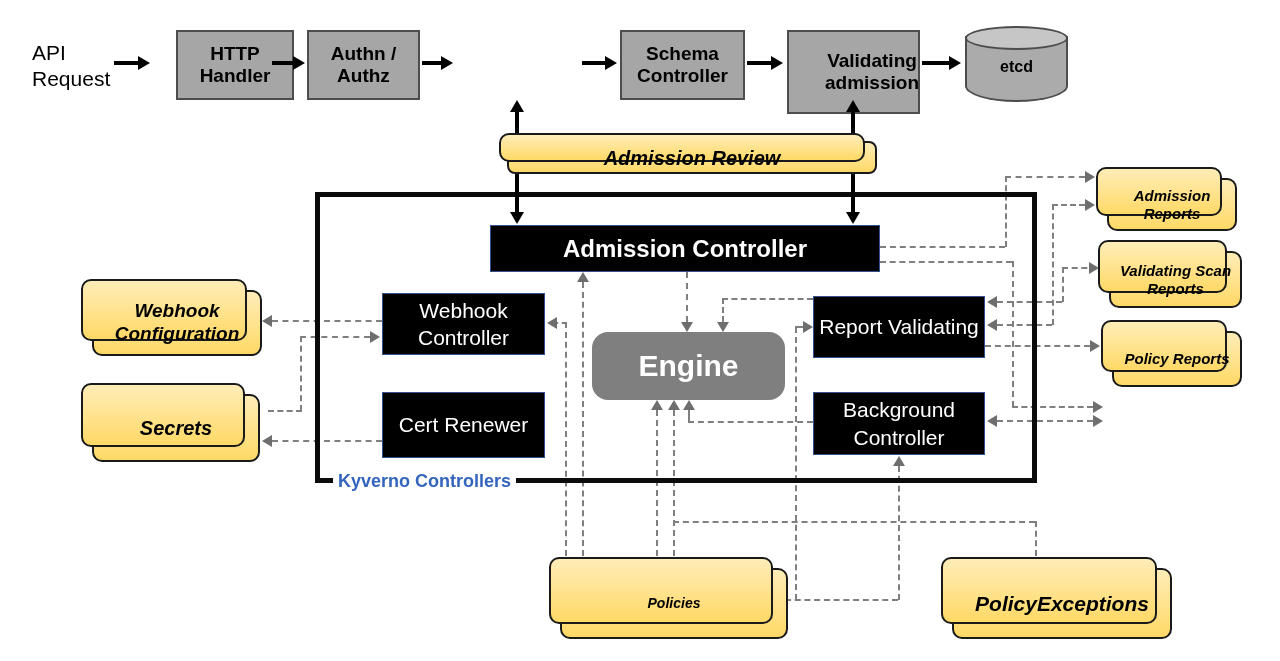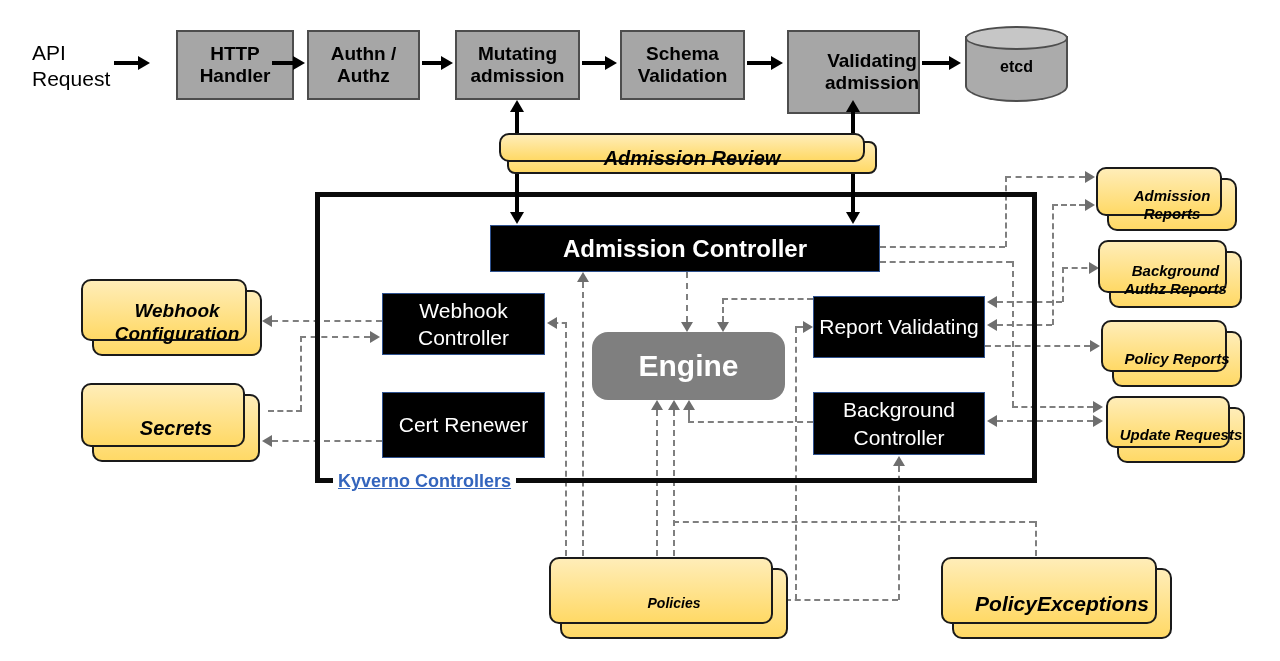--- a/index.html
+++ b/index.html
@@ -24,21 +24,21 @@
   .sline{position:absolute;background:#000;z-index:4;}
   .sah{position:absolute;width:0;height:0;z-index:4;}
   .sah.right{border-top:7px solid transparent;border-bottom:7px solid transparent;border-left:12px solid #000;}
   .sah.up{border-left:7px solid transparent;border-right:7px solid transparent;border-bottom:12px solid #000;}
   .sah.down{border-left:7px solid transparent;border-right:7px solid transparent;border-top:12px solid #000;}
 
   
   .kbox{position:absolute;left:315px;top:192px;width:722px;height:291px;border:5px solid #0b0b0b;
         box-sizing:border-box;z-index:3;}
   .klabel{position:absolute;left:333px;top:471px;z-index:5;background:#fff;padding:0 5px;
-          color:#3465BD;font-weight:bold;font-size:18px;text-decoration:underline;}
+          color:#3465BD;font-weight:bold;font-size:18px;}
 
   
   .bbox{position:absolute;background:#000000;border:1px solid #2F528F;box-sizing:border-box;color:#fff;
         display:flex;align-items:center;justify-content:center;text-align:center;
         font-size:21px;line-height:1.3;z-index:4;}
   .bbox.big{font-size:24px;font-weight:bold;}
   .engine{position:absolute;background:#7F7F7F;border-radius:16px;color:#fff;font-weight:bold;font-size:30px;
           display:flex;align-items:center;justify-content:center;z-index:4;}
 
   
@@ -64,22 +64,21 @@
 </style>
 </head>
 <body>
 
 <div id="stage">
 
   <div class="apireq" style="left:32px;top:40px;width:95px;">API Request</div>
 
   <div class="gbox" style="left:152px;top:30px;width:118px;height:70px;margin-left:24px;">HTTP Handler</div>
   <div class="gbox" style="left:307px;top:30px;width:113px;height:70px;">Authn / Authz</div>
-  <div class="gbox" style="left:455px;top:30px;width:125px;height:70px;">Mutating admission</div>
-  <div class="gbox" style="left:620px;top:30px;width:125px;height:70px;">Schema Validation</div>
+  <div class="gbox" style="left:620px;top:30px;width:125px;height:70px;">Schema Controller</div>
   <div class="gbox" style="left:787px;top:30px;width:133px;height:84px;padding-left:37px;">Validating admission</div>
 
   <div class="cyl" style="left:965px;top:26px;width:103px;height:76px;">
     <div class="body"></div>
     <div class="lid"></div>
     <div class="lbl">etcd</div>
   </div>
 
   <div class="sline" style="left:114px;top:61px;width:26px;height:4px;"></div>
   <div class="sah right" style="left:138px;top:56px;"></div>
@@ -110,23 +109,22 @@
   <div class="bbox" style="left:382px;top:293px;width:163px;height:62px;">Webhook Controller</div>
   <div class="bbox" style="left:382px;top:392px;width:163px;height:66px;">Cert Renewer</div>
   <div class="engine" style="left:592px;top:332px;width:193px;height:68px;">Engine</div>
   <div class="bbox" style="left:813px;top:296px;width:172px;height:62px;">Report Validating</div>
   <div class="bbox" style="left:813px;top:392px;width:172px;height:63px;">Background Controller</div>
 
   <div class="card" style="left:92px;top:290px;width:170px;height:66px;">Webhook Configuration</div>
   <div class="card" style="left:92px;top:394px;width:168px;height:68px;font-size:20px;">Secrets</div>
 
   <div class="card sm" style="left:1107px;top:178px;width:130px;height:53px;">Admission Reports</div>
-  <div class="card sm" style="left:1109px;top:251px;width:133px;height:57px;">Background Authz Reports</div>
+  <div class="card sm" style="left:1109px;top:251px;width:133px;height:57px;">Validating Scan Reports</div>
   <div class="card sm" style="left:1112px;top:331px;width:130px;height:56px;">Policy Reports</div>
-  <div class="card sm" style="left:1117px;top:407px;width:128px;height:56px;">Update Requests</div>
 
   <div class="card" style="left:560px;top:568px;width:228px;height:71px;font-size:14px;">Policies</div>
   <div class="card" style="left:952px;top:568px;width:220px;height:71px;font-size:21px;">PolicyExceptions</div>
 
   <div class="dh" style="left:272px;top:320px;width:110px;"></div>
   <div class="ah left" style="left:262px;top:315px;"></div>
 
   <div class="dh" style="left:268px;top:410px;width:34px;"></div>
   <div class="dv" style="left:300px;top:336px;height:75px;"></div>
   <div class="dh" style="left:300px;top:336px;width:70px;"></div>

